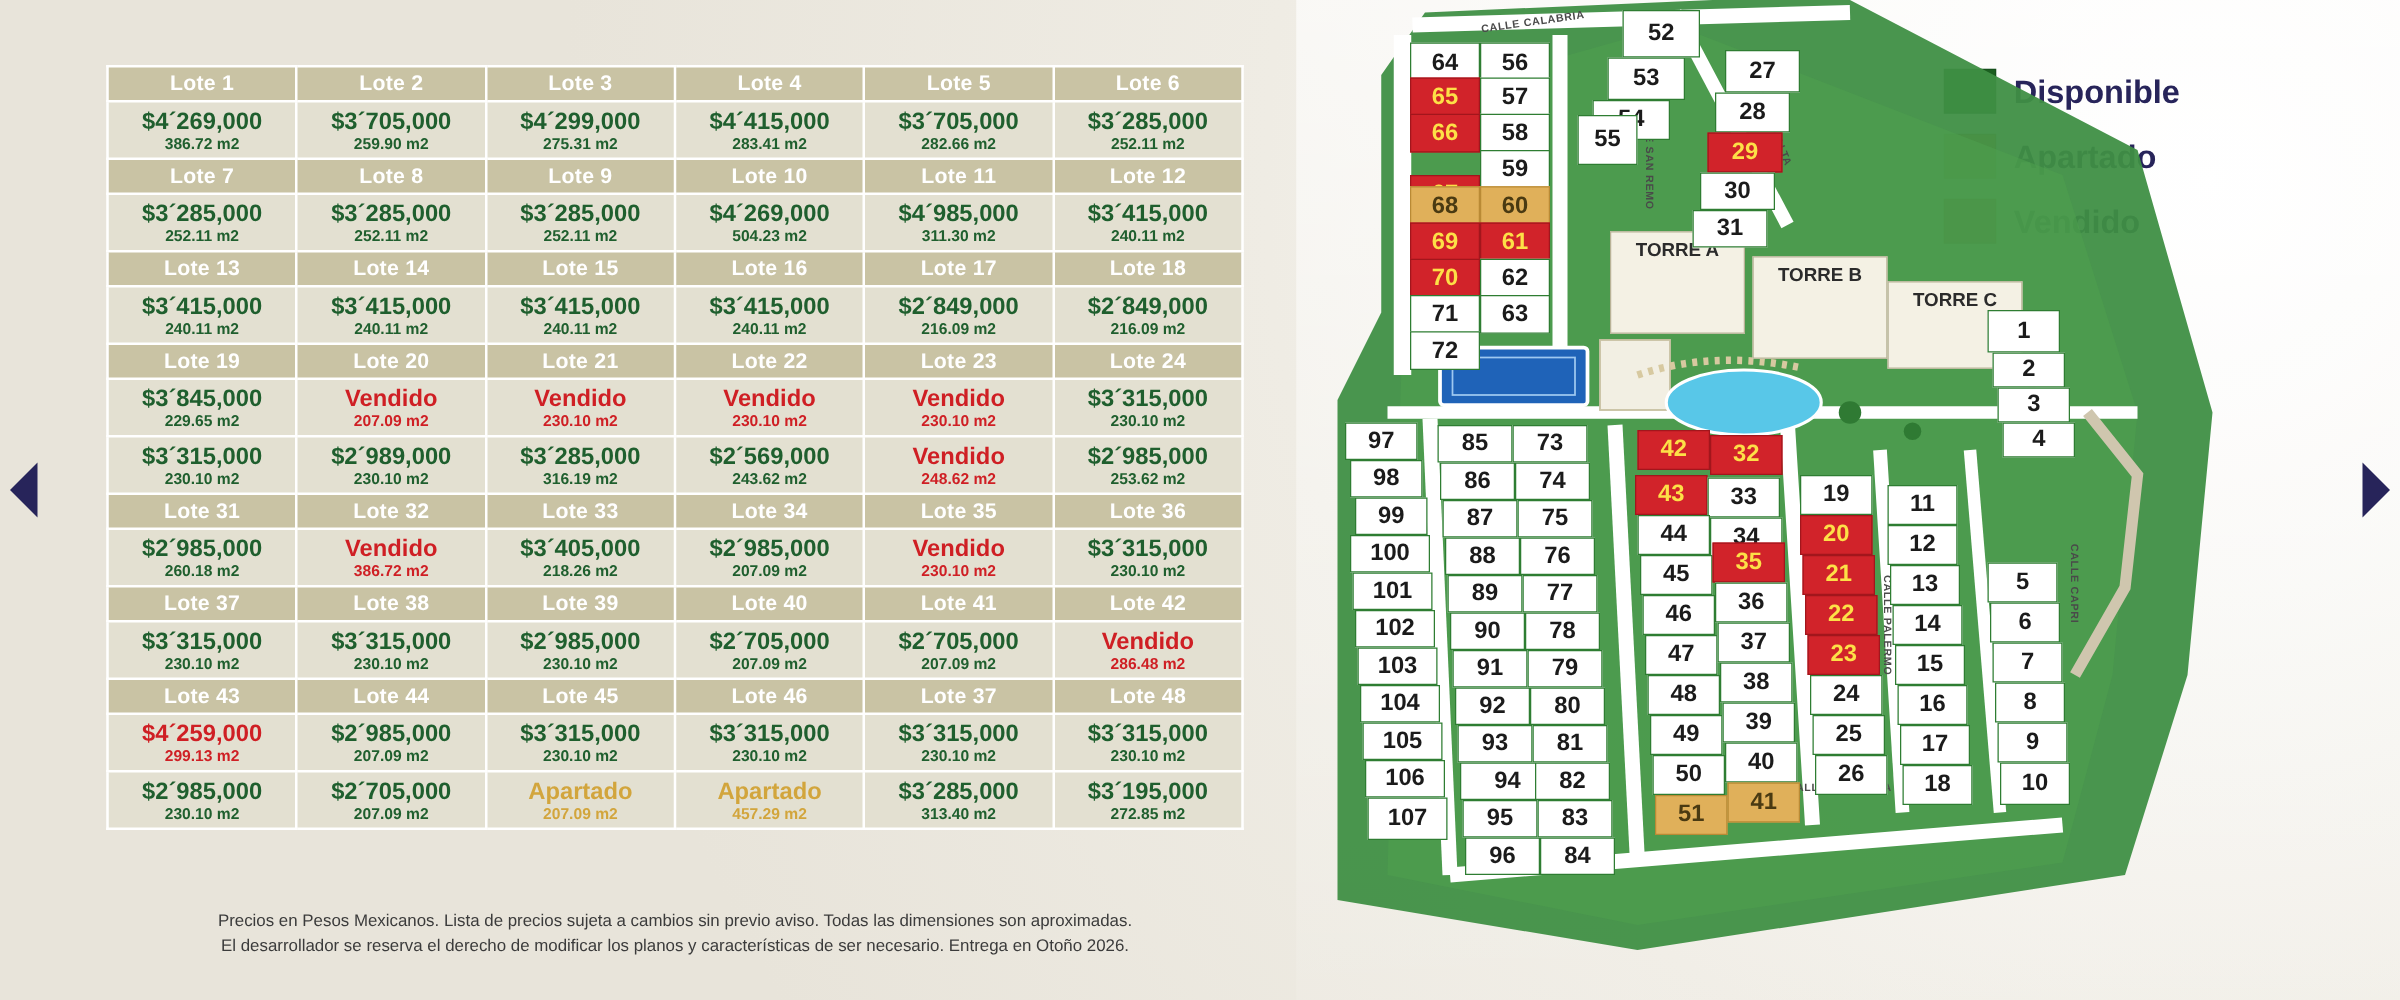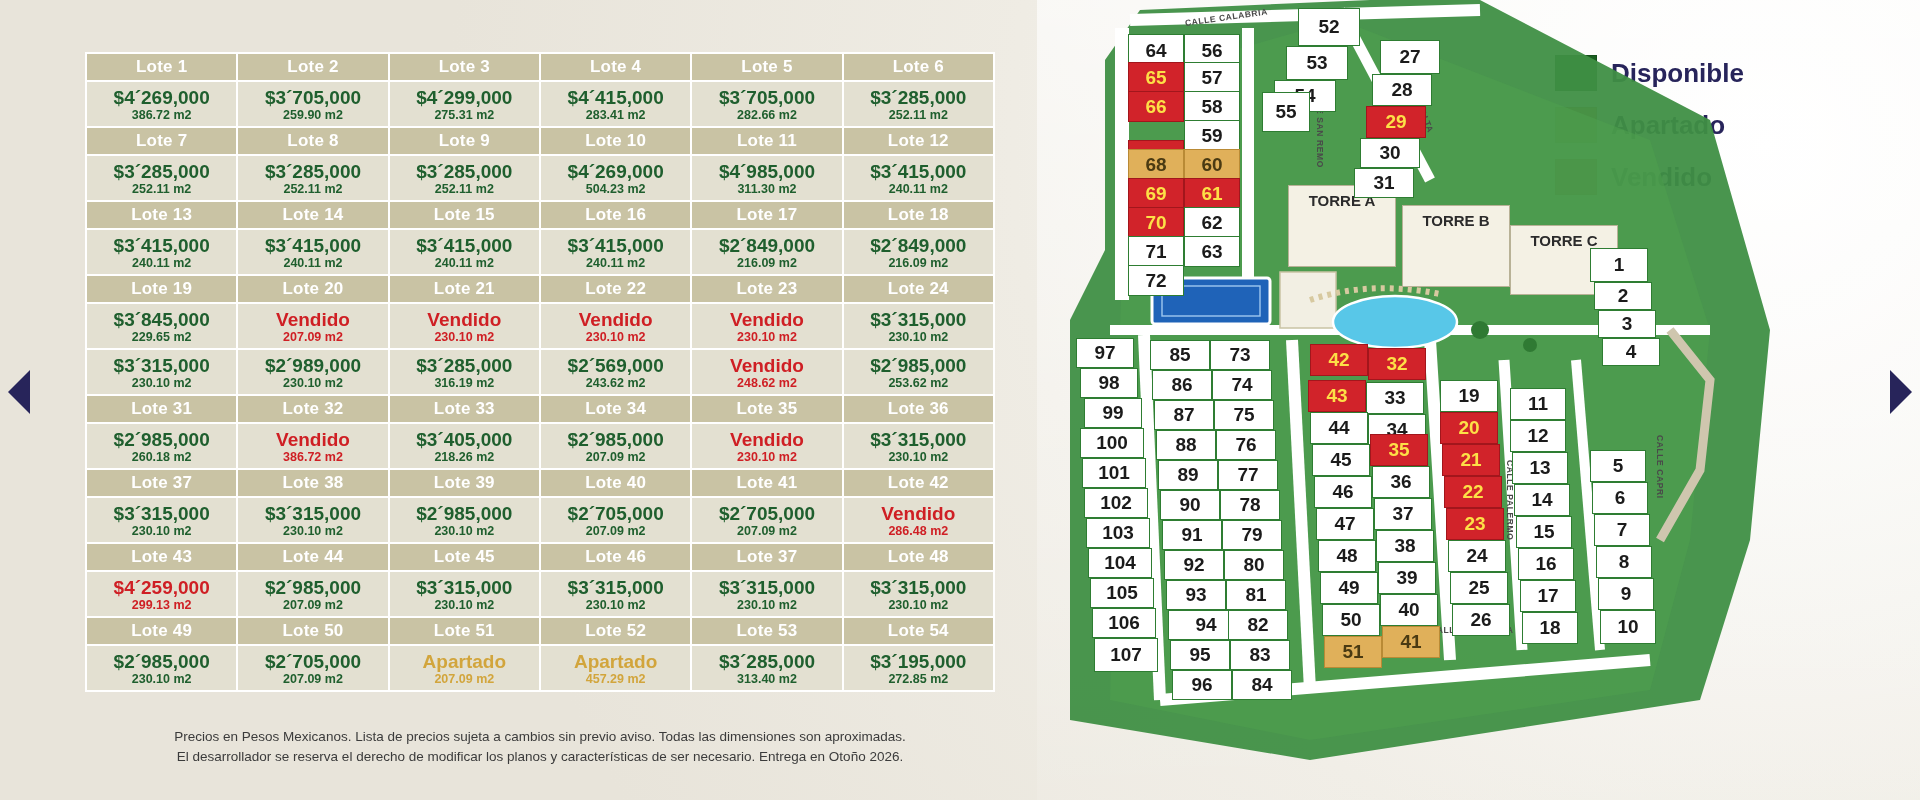--- a/index.html
+++ b/index.html
@@ -364,28 +364,20 @@
             <span class="m2">230.10 m2</span>
           </td>
           <td class="price">
             <span class="amt">$3´315,000</span>
             <span class="m2">230.10 m2</span>
           </td>
           <td class="price">
             <span class="amt">$3´315,000</span>
             <span class="m2">230.10 m2</span>
           </td>
-        </tr>
-        <tr>
-          <td class="lote">Lote 49</td>
-          <td class="lote">Lote 50</td>
-          <td class="lote">Lote 51</td>
-          <td class="lote">Lote 52</td>
-          <td class="lote">Lote 53</td>
-          <td class="lote">Lote 54</td>
         </tr>
         <tr>
           <td class="price">
             <span class="amt">$2´985,000</span>
             <span class="m2">230.10 m2</span>
           </td>
           <td class="price">
             <span class="amt">$2´705,000</span>
             <span class="m2">207.09 m2</span>
           </td>

